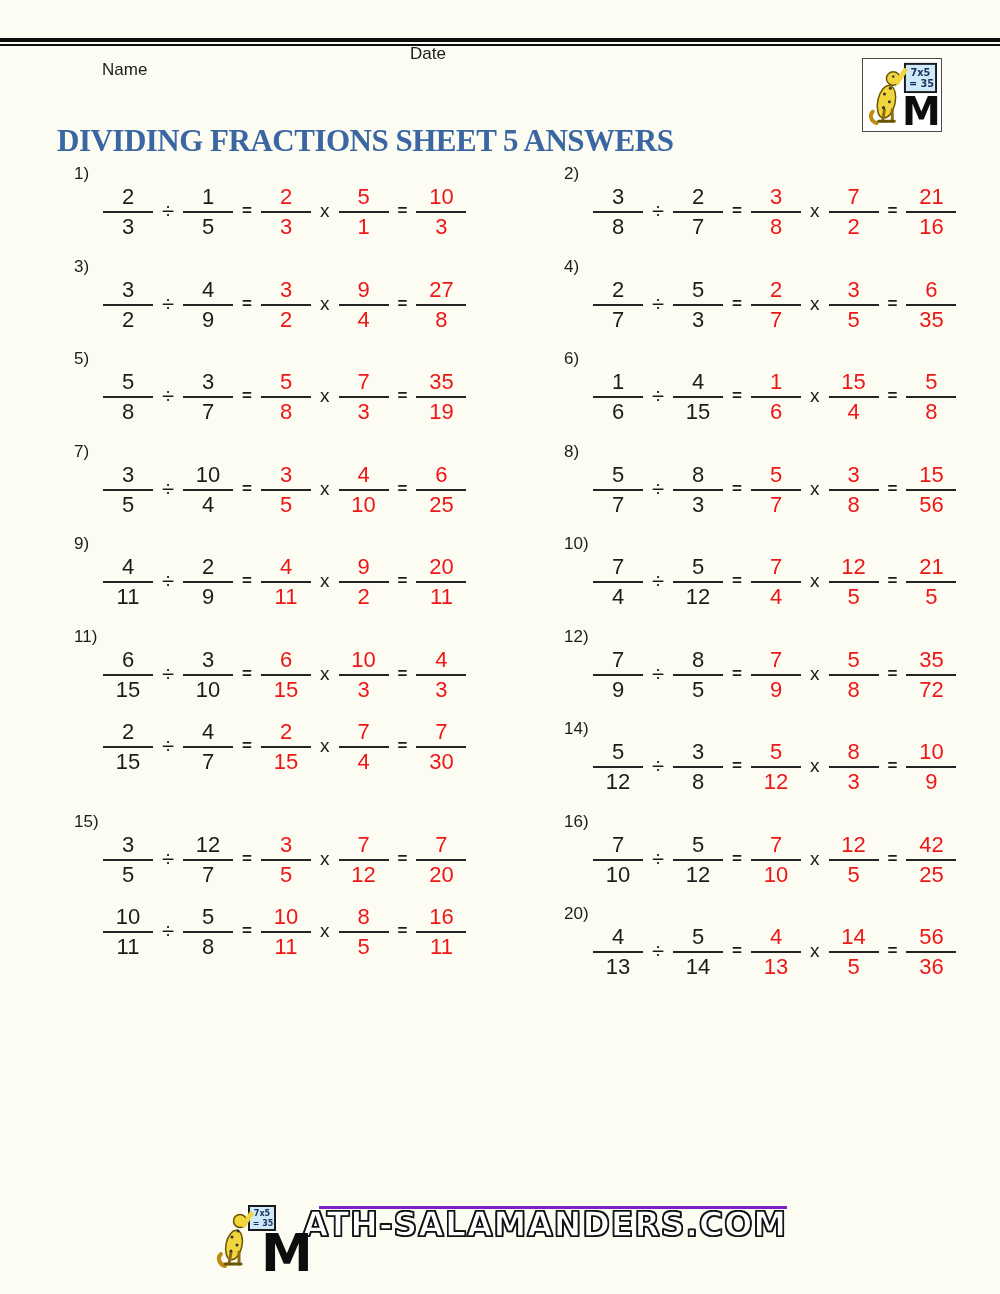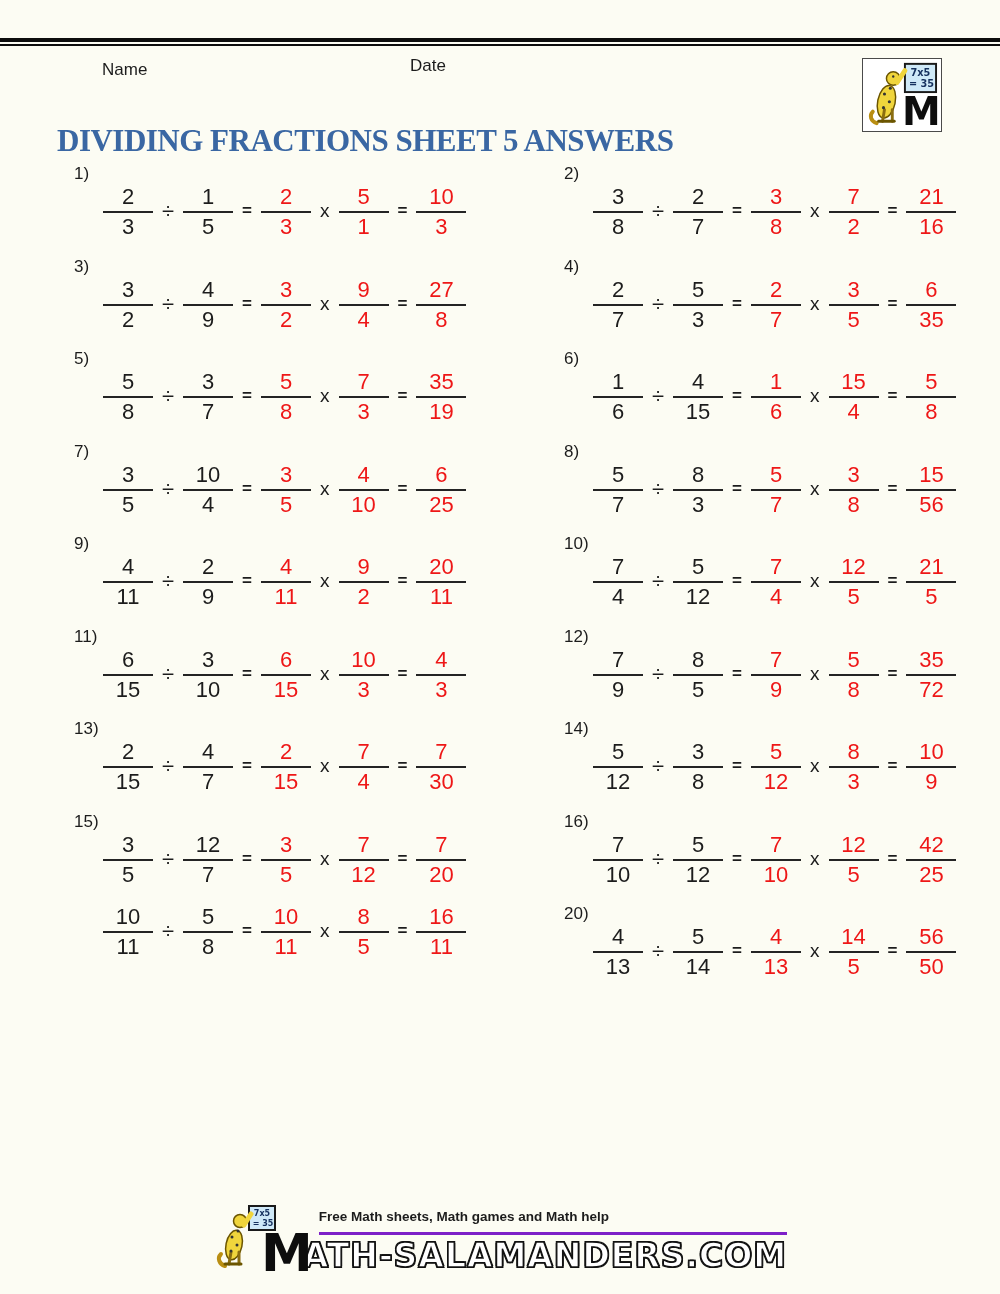--- a/index.html
+++ b/index.html
@@ -12,21 +12,21 @@
     overflow:hidden;
   }
 
   
   .top-bar {
     position:absolute; top:38px; left:0; width:1000px; height:8px;
     background:linear-gradient(#0d0d0d 0 52%, #fcfcf3 52% 70%, #0d0d0d 70% 100%);
   }
 
   .name-label { position:absolute; left:58px; top:60px; font-size:17px;margin-left:44px; }
-  .date-label { position:absolute; left:410px; top:56px; font-size:17px; }
+  .date-label { position:absolute; left:410px; top:44px; font-size:17px; }
 
   .corner-logo {
     position:absolute; left:862px; top:58px; width:80px; height:74px;
     background:#ffffff; border:1px solid #4a4a4a; box-sizing:border-box;
   }
   .corner-logo svg { width:100%; height:100%; display:block; }
 
   .page-title {
     position:absolute; left:57px; top:102px;
     font-family:"Liberation Serif", serif;
@@ -531,21 +531,20 @@
       <span class="op equals">=</span>
       <span class="frac red">
         <span class="num">35</span>
           <span class="bar"></span>
           <span class="den">72</span>
       </span>
     </div>
   </div>
 
   <div class="problem">
-    <div class="plabel">13)</div>
     <div class="equation">
       <span class="frac black">
         <span class="num">2</span>
           <span class="bar"></span>
           <span class="den">15</span>
       </span>
       <span class="op divide">÷</span>
       <span class="frac black">
         <span class="num">4</span>
           <span class="bar"></span>
@@ -734,21 +733,21 @@
       <span class="op multiply">x</span>
       <span class="frac red">
         <span class="num">14</span>
           <span class="bar"></span>
           <span class="den">5</span>
       </span>
       <span class="op equals">=</span>
       <span class="frac red">
         <span class="num">56</span>
           <span class="bar"></span>
-          <span class="den">50</span>
+          <span class="den">36</span>
       </span>
     </div>
   </div>
 </div>
 
 <div class="footer">
   <div class="footer-grid">
     <div class="f-art">
       <svg viewBox="0 0 70 66">
         <g>
@@ -764,17 +763,16 @@
           <path d="M26,48 L26,60 M18,48 L16,60" stroke="#8a6d10" stroke-width="3" stroke-linecap="round"></path>
           <path d="M12,60 h16" stroke="#6b5500" stroke-width="3" stroke-linecap="round"></path>
           <circle cx="19" cy="33" r="1.5" fill="#333"></circle>
           <circle cx="24" cy="41" r="1.5" fill="#333"></circle>
           <circle cx="18" cy="47" r="1.5" fill="#333"></circle>
           <circle cx="25" cy="27" r="1.5" fill="#333"></circle>
         </g>
       </svg>
       <span class="f-bigm">M</span>
     </div>
-    <div class="f-tagline">Free Math sheets, Math games and Math help</div>
     <div class="f-rule"></div>
     <div class="f-site">ATH-SALAMANDERS.COM</div>
   </div>
 </div>
 
 </body></html>

